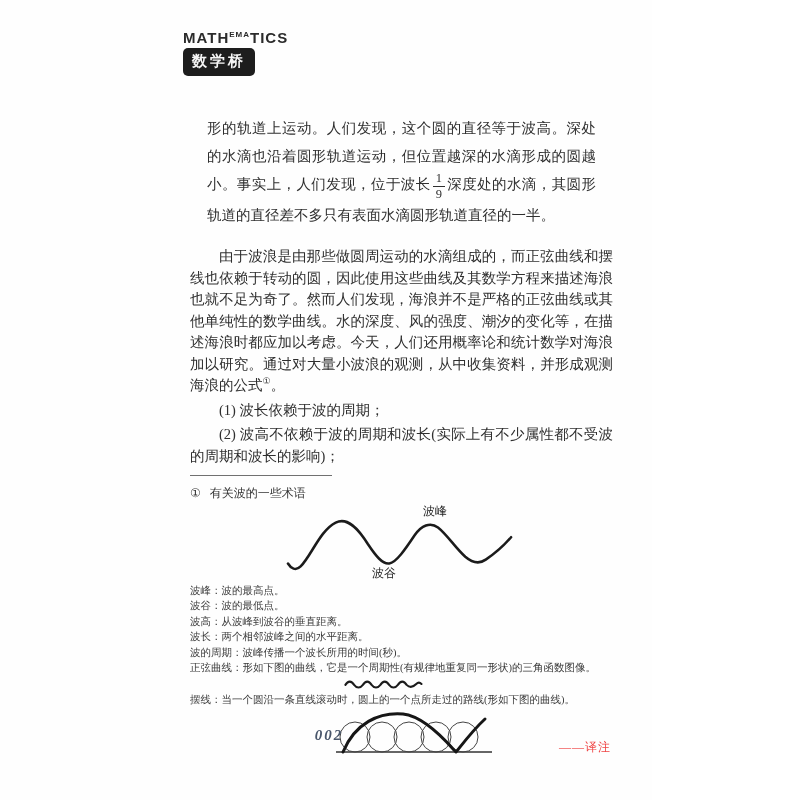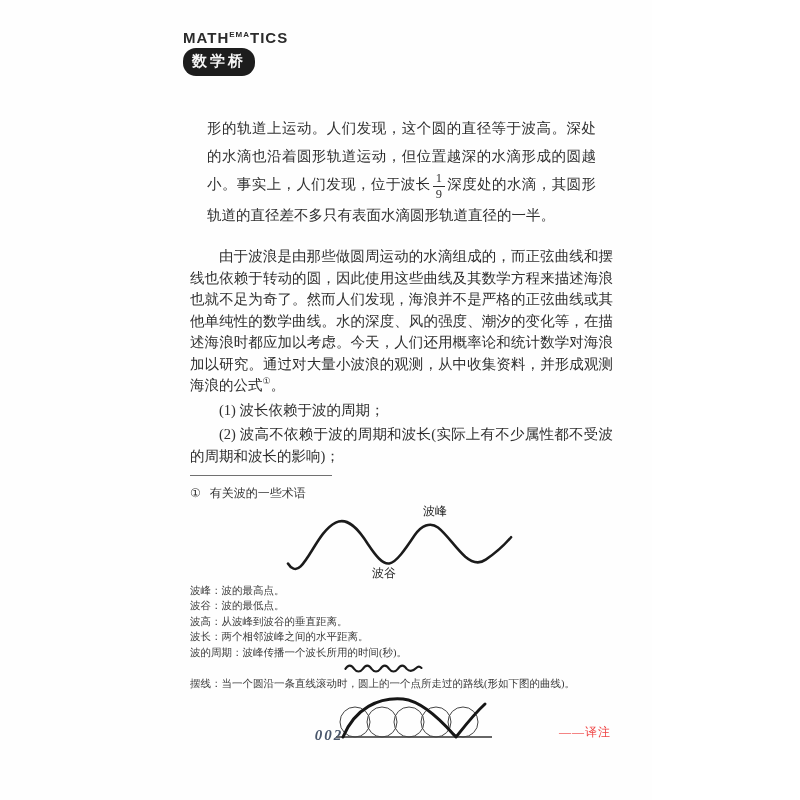--- a/index.html
+++ b/index.html
@@ -6,21 +6,21 @@
   .page{
     position:relative;width:652px;height:800px;background:#fefefe;overflow:hidden;
     font-family:"Liberation Serif","DejaVu Serif",serif;color:#2f2f2f;
   }
   
   .logo{position:absolute;left:183px;top:30px;}
   .wordmark{font-family:"Liberation Sans","DejaVu Sans",sans-serif;font-weight:bold;
     font-size:15px;letter-spacing:1px;color:#2b2b2b;line-height:1;}
   .wordmark .mid{font-size:8px;vertical-align:6px;letter-spacing:1px;}
   .seal{margin-top:3px;width:66px;background:#1d1d1d;color:#f5f5f5;text-align:center;
-    font-size:15px;font-weight:bold;letter-spacing:3px;padding:4px 3px 5px;border-radius:13px;}
+    font-size:15px;font-weight:bold;letter-spacing:3px;padding:4px 3px 5px;border-radius:5px;}
   
   .content{position:absolute;left:190px;top:97px;width:423px;font-size:14.5px;
     text-align:justify;}
   .p1{line-height:28px;margin:17px;font-family:Liberation Serif, serif;}
   .para{line-height:21.5px;margin:8px 0 0;text-indent:2em;}
   .lead{margin-top:11px;line-height:22px;}
   .list-item{margin-top:2px;line-height:22px;}
   .frac{display:inline-block;vertical-align:-9px;text-align:center;line-height:1.05;
     font-size:12.5px;margin:0 2px;}
   .frac .fnum{display:block;padding:0 3px 1px;border-bottom:1.2px solid #2f2f2f;}
@@ -78,20 +78,21 @@
           <path d="M3,58 C6,63 11,66 16,61 C27,50 36,24 52,16 C64,10 75,22 85,38 C93,50 100,59 107,58 C114,57 123,44 133,29 C140,19 149,15 157,21 C166,28 175,42 185,51 C192,57 199,59 206,54 C215,48 226,38 232,31" fill="none" stroke="#1b1b1b" stroke-width="2.6" stroke-linecap="round"></path>
         </svg>
       </div>
 
       <div class="defs">
         <div>波峰：波的最高点。</div>
         <div>波谷：波的最低点。</div>
         <div>波高：从波峰到波谷的垂直距离。</div>
         <div>波长：两个相邻波峰之间的水平距离。</div>
         <div>波的周期：波峰传播一个波长所用的时间(秒)。</div>
+        <div>正弦曲线：形如下图的曲线，它是一个周期性(有规律地重复同一形状)的三角函数图像。</div>
         <div class="squiggle-fig">
           <svg width="92" height="14" viewBox="0 0 92 16">
             <path d="M3,9 C6,4 10,4 13,9 C16,13 20,13 23,9 C26,4 30,4 33,9 C36,13 40,13 43,9 C46,4 50,4 53,9 C56,13 60,13 63,9 C66,4 70,4 73,9 C76,12 80,12 84,8 C86,6 88,6 90,8" fill="none" stroke="#1b1b1b" stroke-width="2.4" stroke-linecap="round"></path>
           </svg>
         </div>
         <div>摆线：当一个圆沿一条直线滚动时，圆上的一个点所走过的路线(形如下图的曲线)。</div>
       </div>
 
       <div class="cycloid-row">
         <div class="cycloid-fig">

